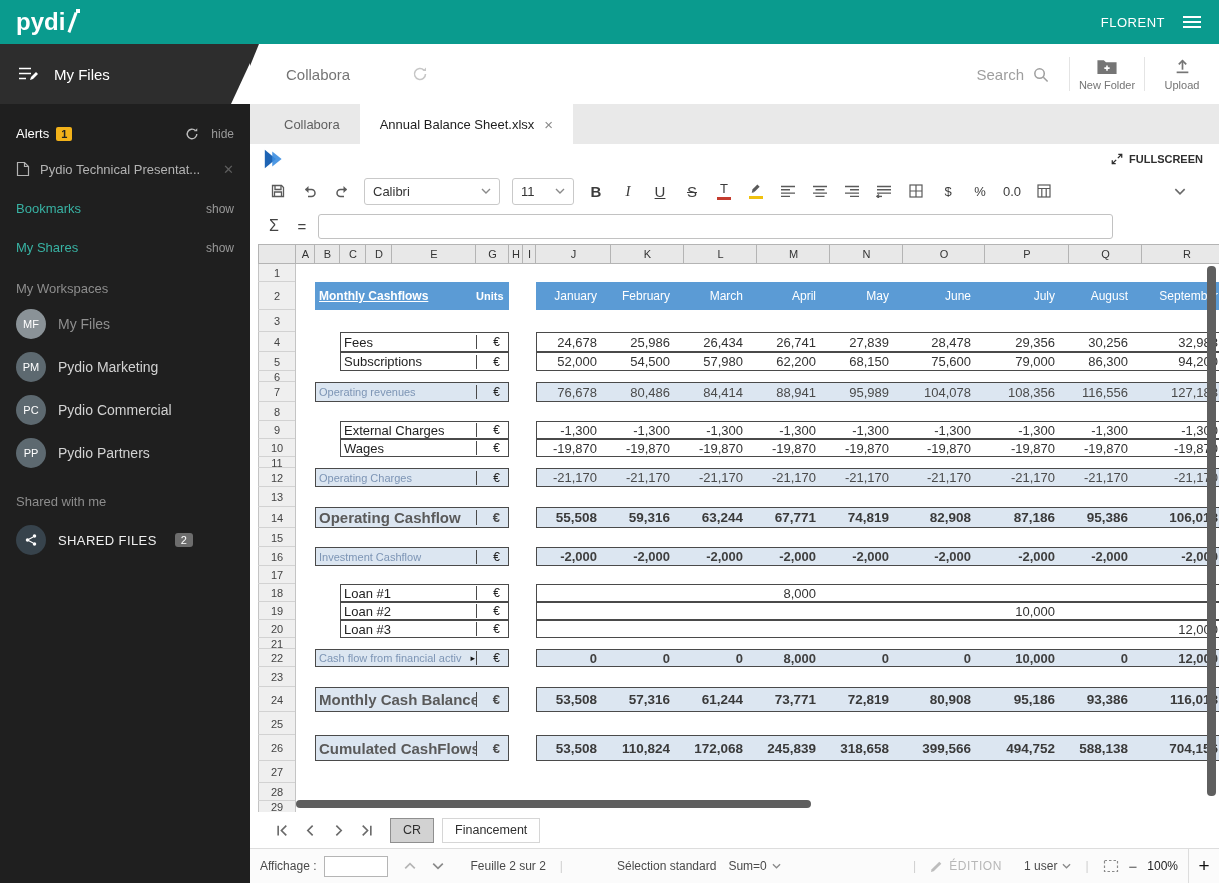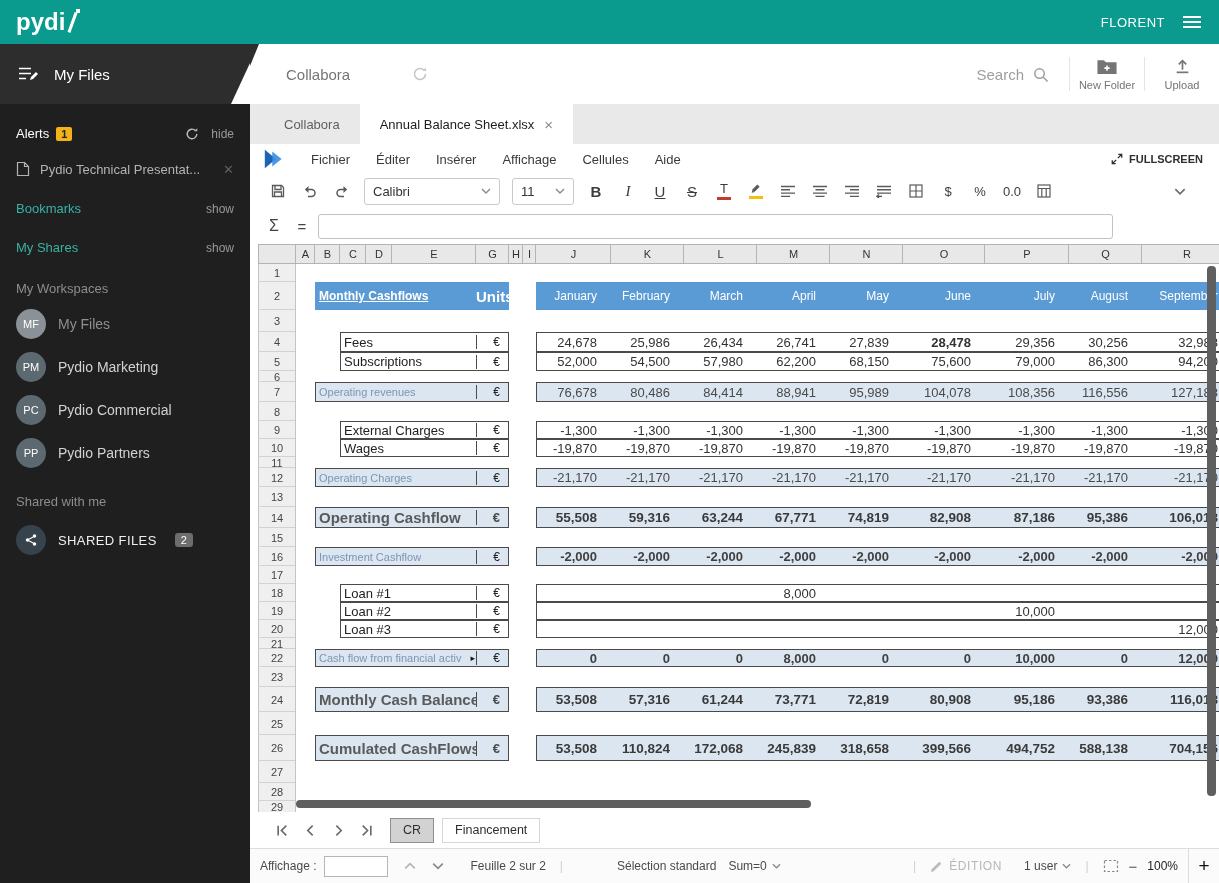--- a/index.html
+++ b/index.html
@@ -118,21 +118,21 @@
   .lblock{position:absolute;top:0;bottom:0;display:flex;align-items:center;box-sizing:border-box;}
   .lab{flex:1;padding-left:4px;white-space:nowrap;overflow:hidden;}
   .mark{font-size:9px;color:#111;margin-right:1px;}
   .unit{width:33px;flex:0 0 33px;text-align:right;padding-right:9px;box-sizing:border-box;}
   .rblock{position:absolute;left:240px;top:0;bottom:0;display:flex;}
   .vcell{box-sizing:border-box;display:flex;align-items:center;justify-content:flex-end;
          padding-right:14px;white-space:nowrap;}
 
   .type-h .lblock,.type-h .rblock{background:#5b9bd5;color:#fff;}
   .type-h .lab{font-weight:bold;text-decoration:underline;font-size:12px;}
-  .type-h .unit{font-weight:bold;font-size:15px;}
+  .type-h .unit{font-weight:bold;font-size:11px;}
   .type-h .vcell{font-size:12px;}
 
   .type-d .lblock{box-shadow:inset 0 0 0 1px #4a4a4a;}
   .type-d .lab{font-size:13px;color:#222;}
   .type-d .unit,.type-b .unit,.type-bs .unit{font-size:12px;color:#222;}
   .type-d .vcell{font-size:13px;color:#333;}
 
   .type-b .lblock,.type-b .rblock,.type-bs .lblock,.type-bs .rblock,
   .type-s .lblock,.type-s .rblock{background:#dce6f1;}
   .type-b .lblock,.type-bs .lblock,.type-s .lblock{box-shadow:inset 0 0 0 1px #4a4a4a;}
@@ -339,28 +339,20 @@
         </div>
       </div>
 
     <div class="menubar">
       <span class="collabora-logo">
         <svg width="28" height="24" viewBox="0 0 30 24">
             <path d="M3 2l12 10L3 22z" fill="#1e64b4"></path>
             <path d="M11 4l10 8-10 8z" fill="#3b8de0" opacity="0.9"></path>
           </svg>
       </span>
-      <span id="menu-items" style="display:flex">
-          <div class="menu-item">Fichier</div>
-          <div class="menu-item">Éditer</div>
-          <div class="menu-item">Insérer</div>
-          <div class="menu-item">Affichage</div>
-          <div class="menu-item">Cellules</div>
-          <div class="menu-item">Aide</div>
-        </span>
       <span class="fullscreen">
         <span class="ico">
           <svg width="12" height="12" viewBox="0 0 14 14" fill="none" stroke="#2f2f2f" stroke-width="1.5">
               <path d="M8.5 1.5h4v4"></path>
               <path d="M12.5 1.5 8 6"></path>
               <path d="M5.5 12.5h-4v-4"></path>
               <path d="M1.5 12.5 6 8"></path>
             </svg>
         </span>
         <span>FULLSCREEN</span>
@@ -521,21 +513,21 @@
                 <div class="lblock" style="left: 44px; width: 169px;">
                   <span class="lab">Fees</span>
                   <span class="unit">€</span>
                 </div>
                 <div class="rblock">
                   <div class="vcell" style="width: 75px; flex: 0 0 75px;">24,678</div>
                   <div class="vcell" style="width: 73px; flex: 0 0 73px;">25,986</div>
                   <div class="vcell" style="width: 73px; flex: 0 0 73px;">26,434</div>
                   <div class="vcell" style="width: 73px; flex: 0 0 73px;">26,741</div>
                   <div class="vcell" style="width: 73px; flex: 0 0 73px;">27,839</div>
-                  <div class="vcell" style="width: 82px; flex: 0 0 82px; font-weight: bold;">28,478</div>
+                  <div class="vcell" style="width: 82px; flex: 0 0 82px;">28,478</div>
                   <div class="vcell" style="width: 84px; flex: 0 0 84px;">29,356</div>
                   <div class="vcell" style="width: 73px; flex: 0 0 73px;">30,256</div>
                   <div class="vcell" style="width: 90px; flex: 0 0 90px;">32,988</div>
                 </div>
               </div>
             </div>
             <div class="srow" style="height: 19px;">
               <div class="row-h">5</div>
               <div class="srow-body type-d">
                 <div class="lblock" style="left: 44px; width: 169px;">

